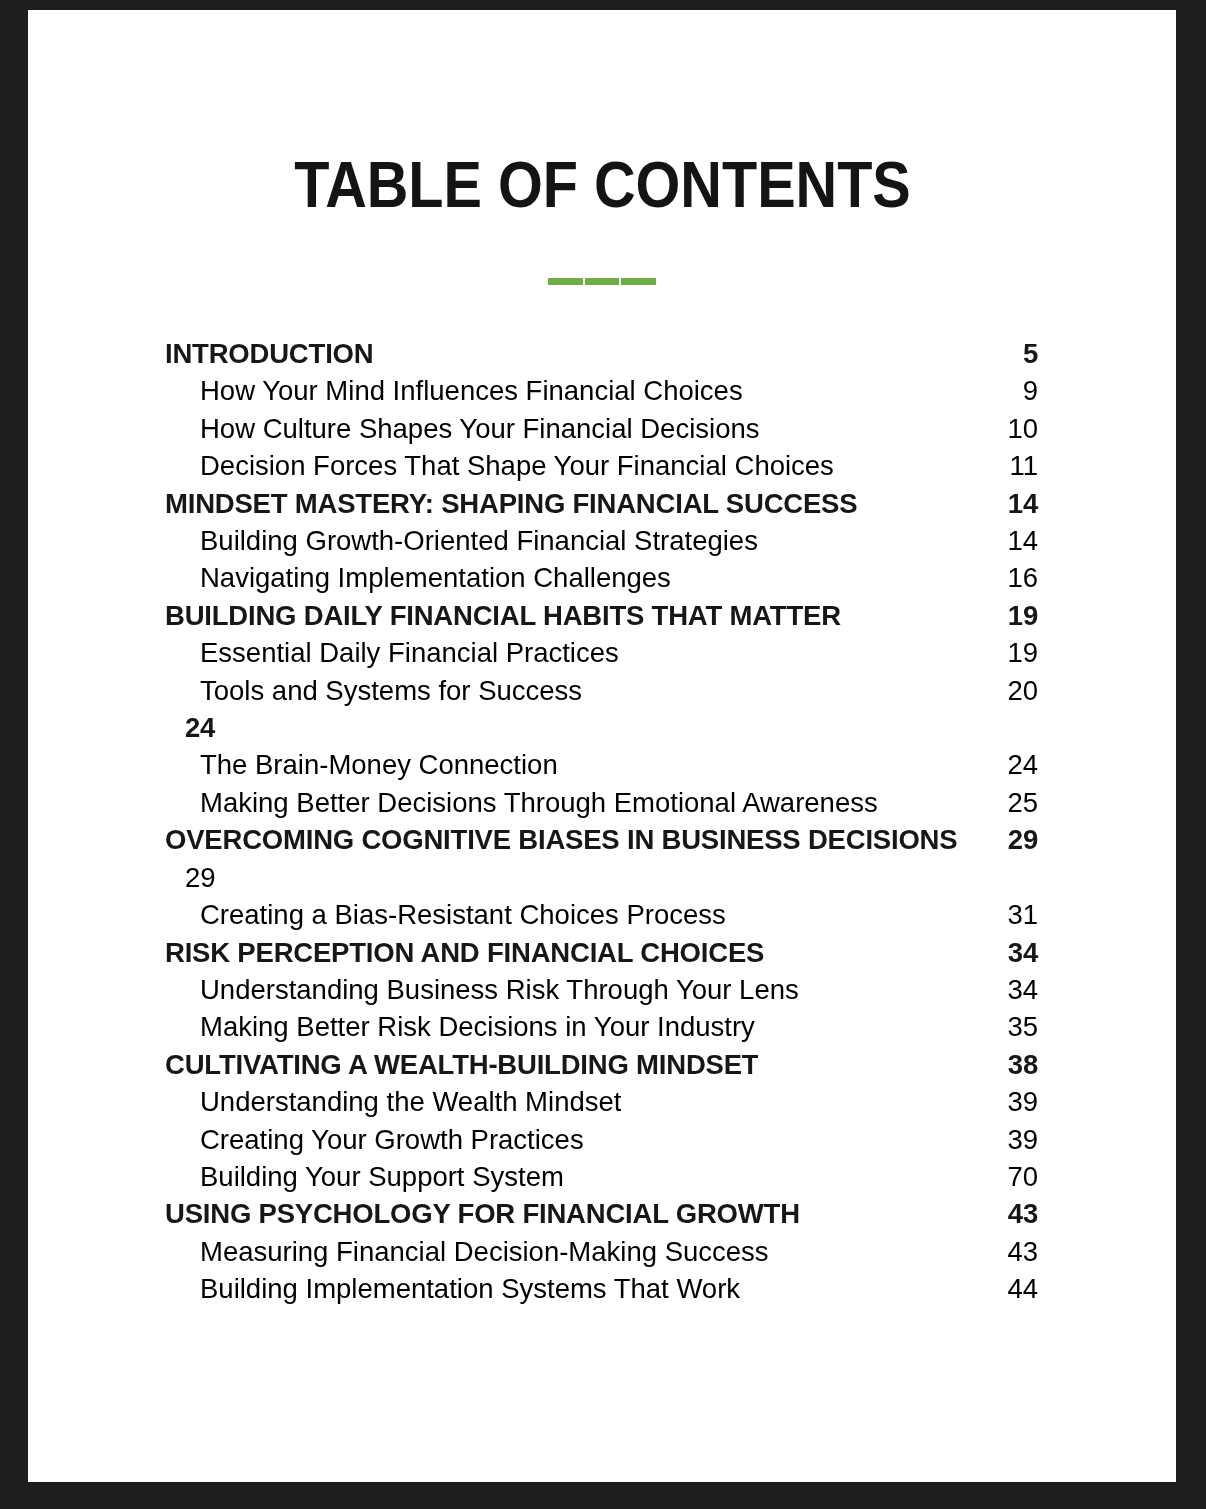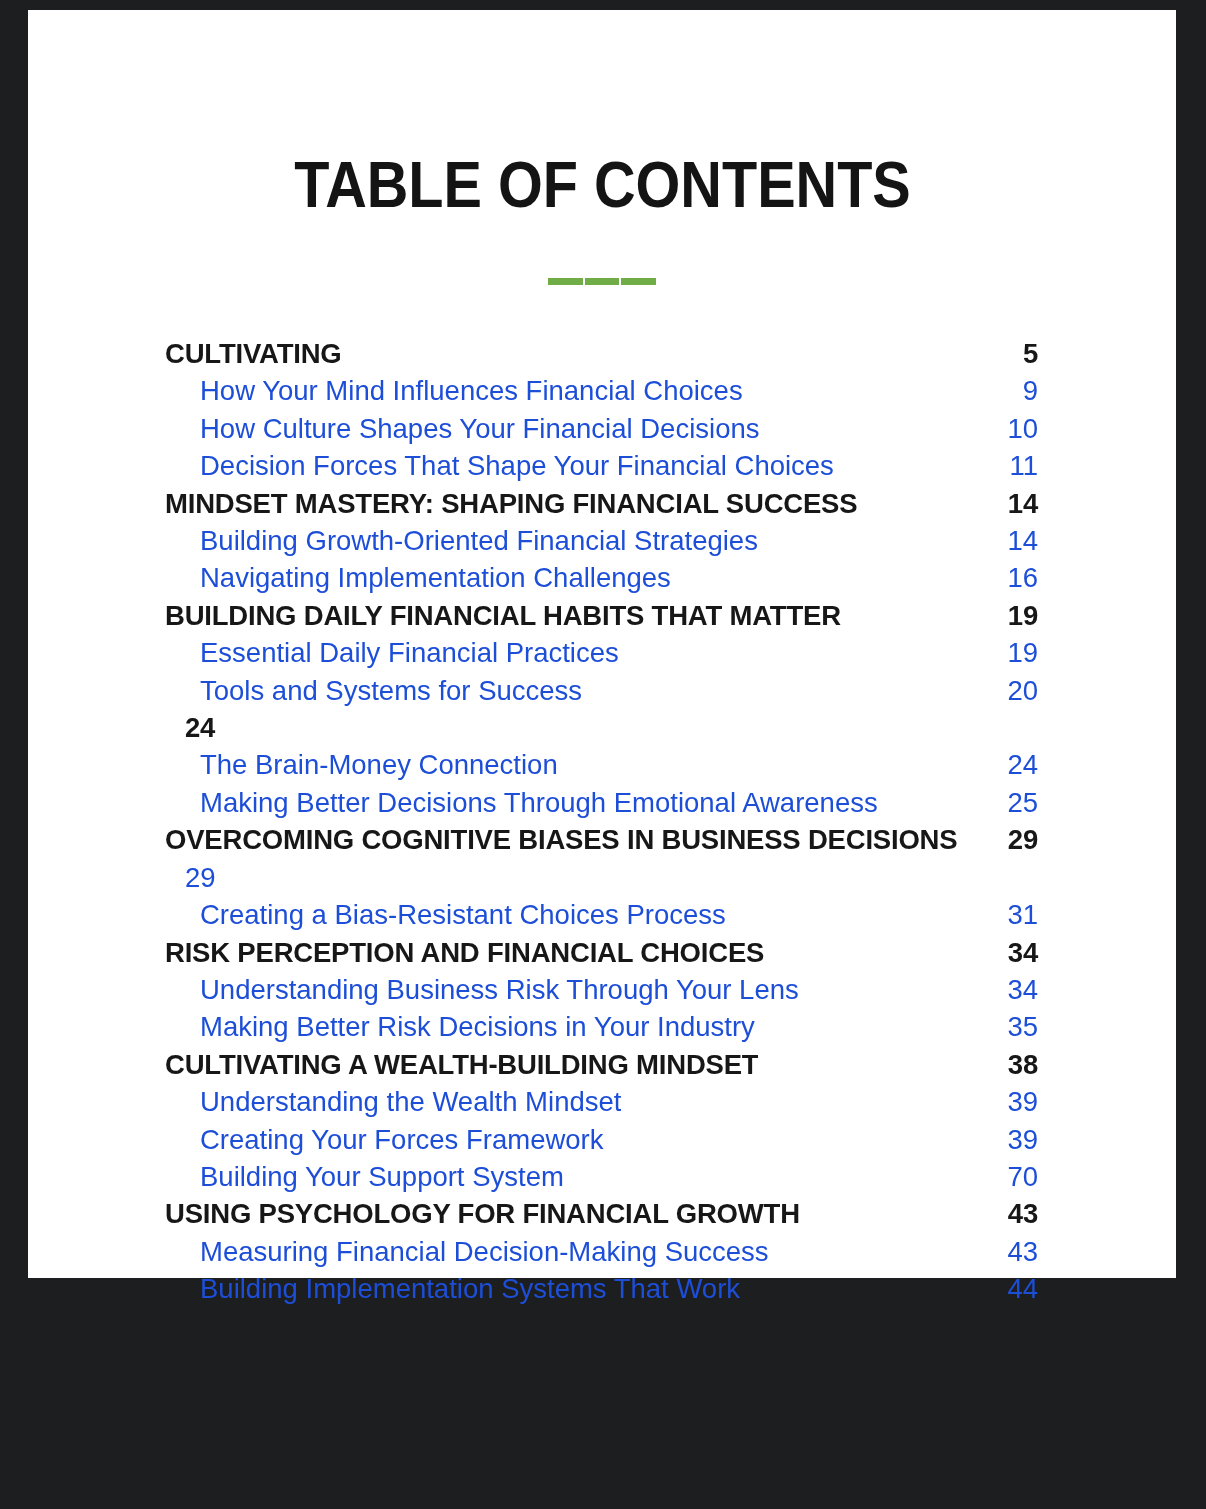--- a/index.html
+++ b/index.html
@@ -13,21 +13,21 @@
     width: 1206px;
     height: 1509px;
     background: #1d1e20;
     overflow: hidden;
   }
   .paper {
     position: absolute;
     left: 28px;
     top: 10px;
     width: 1148px;
-    height: 1268px;
+    height: 1472px;
     background: #ffffff;
   }
   .doc-title {
     margin: 142px 0 0 0;
     text-align: center;
     font-size: 64px;
     line-height: 66px;
     font-weight: 700;
     color: #141414;
     letter-spacing: 0px;
@@ -50,21 +50,21 @@
   }
   .toc {
     margin: 50px 138px 0 137px;
   }
   .toc-row {
     display: flex;
     justify-content: space-between;
     align-items: baseline;
     line-height: 37.4px;
     font-size: 27.5px;
-    color: #1d4ed8;
+    color: #000000;
     cursor: pointer;
   }
   .toc-row.lvl0 {
     font-weight: 700;
     color: #171717;
     letter-spacing: -0.2px;
   }
   .toc-row.lvl1 .toc-label {
     padding-left: 35px;
   }
@@ -87,21 +87,21 @@
     </h1>
 
     <div class="divider">
       <span class="seg" style="background: rgb(112, 173, 71);"></span>
       <span class="seg" style="background: rgb(112, 173, 71);"></span>
       <span class="seg" style="background: rgb(112, 173, 71);"></span>
     </div>
 
     <div class="toc" id="toc-list">
         <div class="toc-row lvl0">
-        <span class="toc-label">CULTIVATING</span>
+        <span class="toc-label">INTRODUCTION</span>
         <span class="toc-page">5</span>
       </div>
         <div class="toc-row lvl1">
         <span class="toc-label">How Your Mind Influences Financial Choices</span>
         <span class="toc-page">9</span>
       </div>
         <div class="toc-row lvl1">
         <span class="toc-label">How Culture Shapes Your Financial Decisions</span>
         <span class="toc-page">10</span>
       </div>
@@ -169,21 +169,21 @@
       </div>
         <div class="toc-row lvl0">
         <span class="toc-label">CULTIVATING A WEALTH-BUILDING MINDSET</span>
         <span class="toc-page">38</span>
       </div>
         <div class="toc-row lvl1">
         <span class="toc-label">Understanding the Wealth Mindset</span>
         <span class="toc-page">39</span>
       </div>
         <div class="toc-row lvl1">
-        <span class="toc-label">Creating Your Forces Framework</span>
+        <span class="toc-label">Creating Your Growth Practices</span>
         <span class="toc-page">39</span>
       </div>
         <div class="toc-row lvl1">
         <span class="toc-label">Building Your Support System</span>
         <span class="toc-page">70</span>
       </div>
         <div class="toc-row lvl0">
         <span class="toc-label">USING PSYCHOLOGY FOR FINANCIAL GROWTH</span>
         <span class="toc-page">43</span>
       </div>

